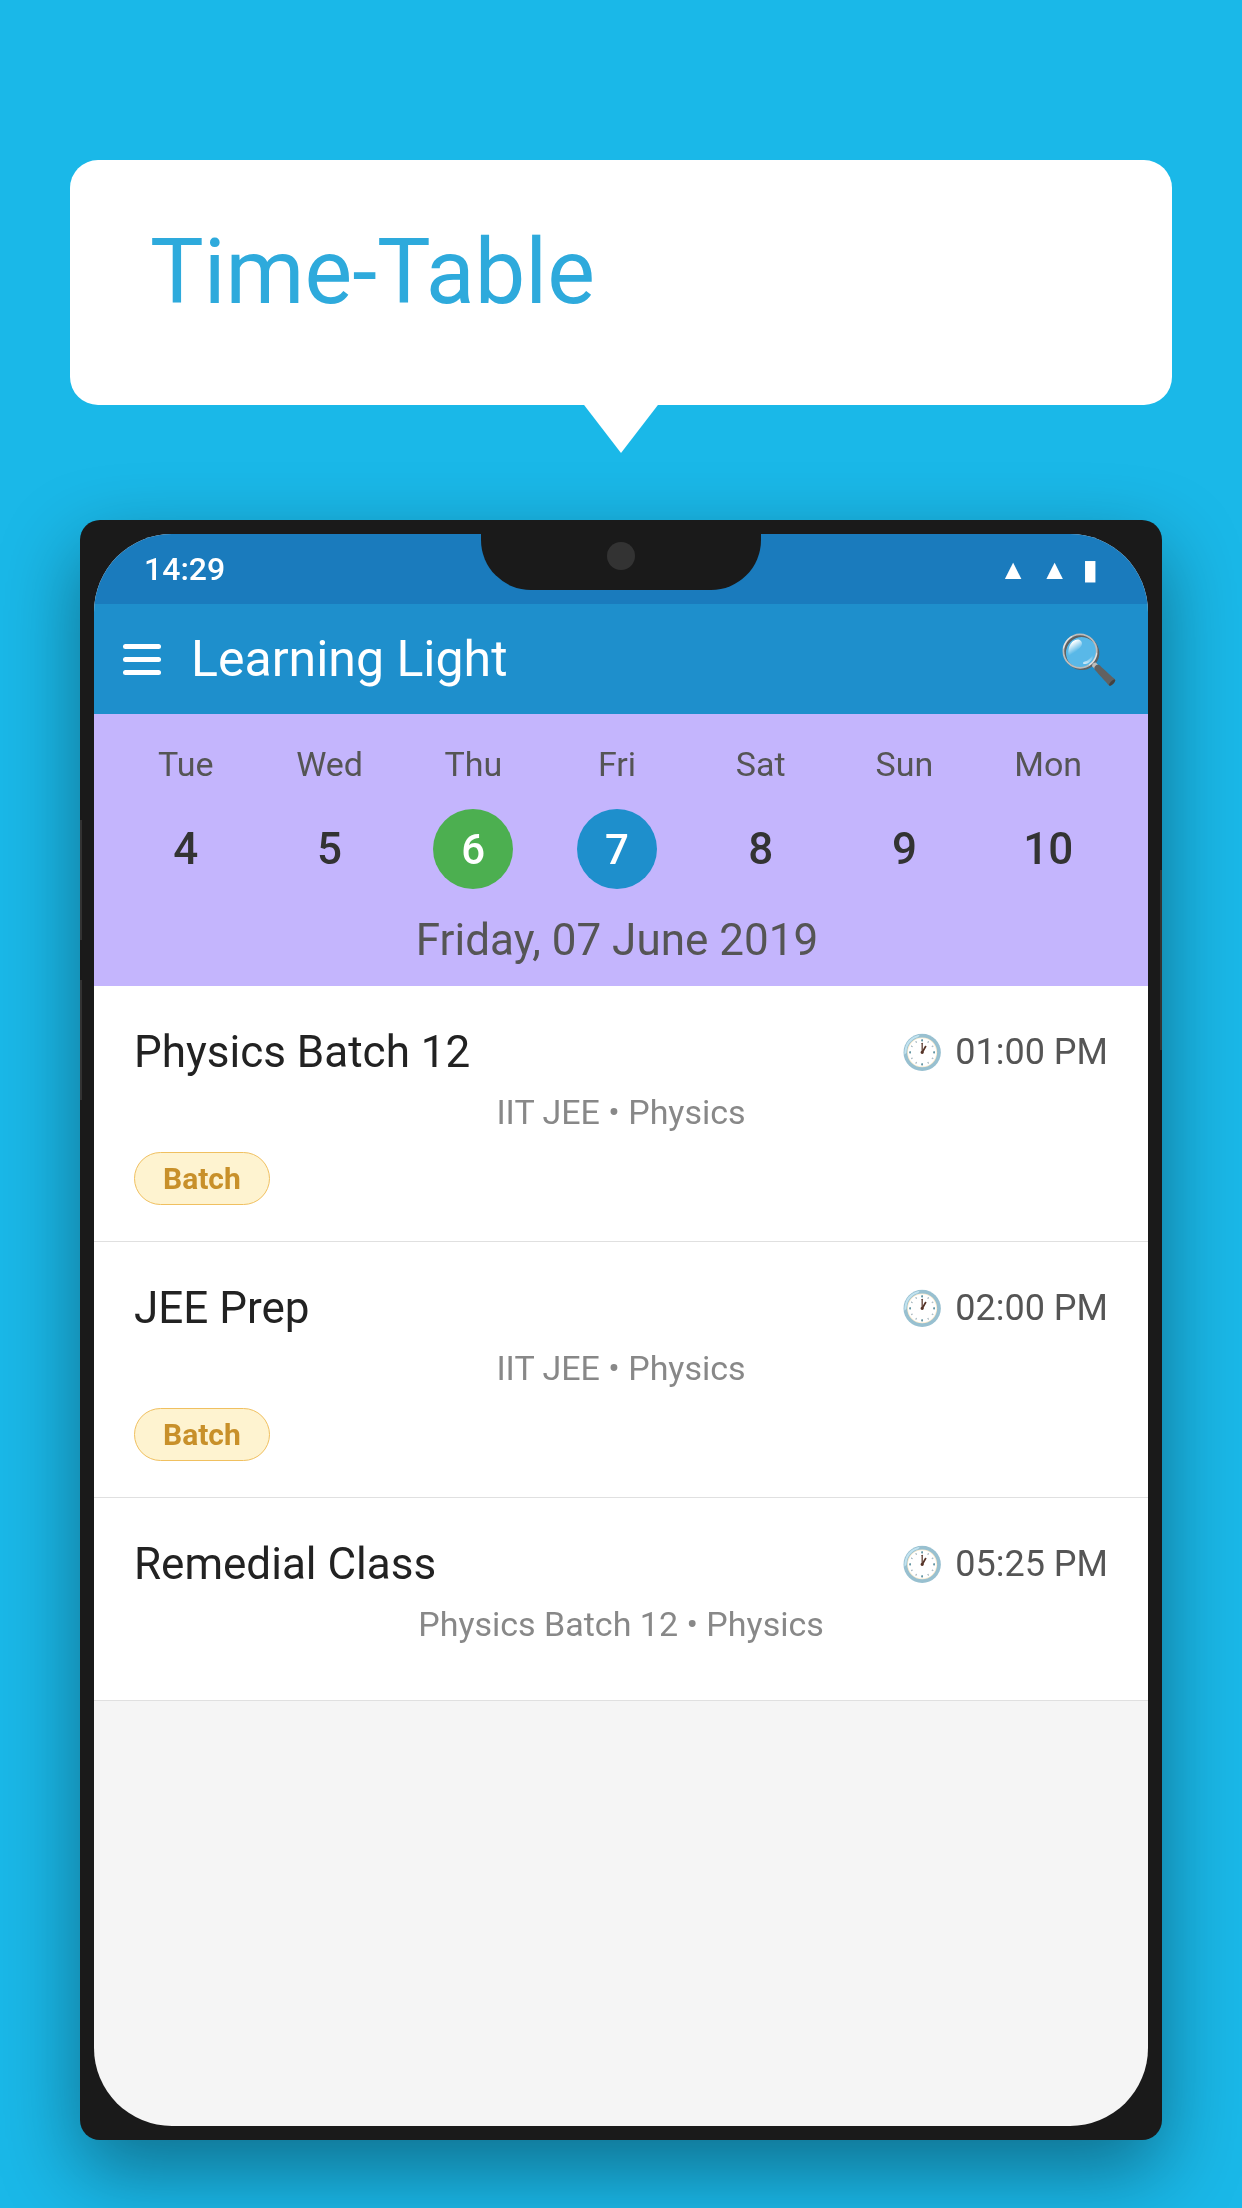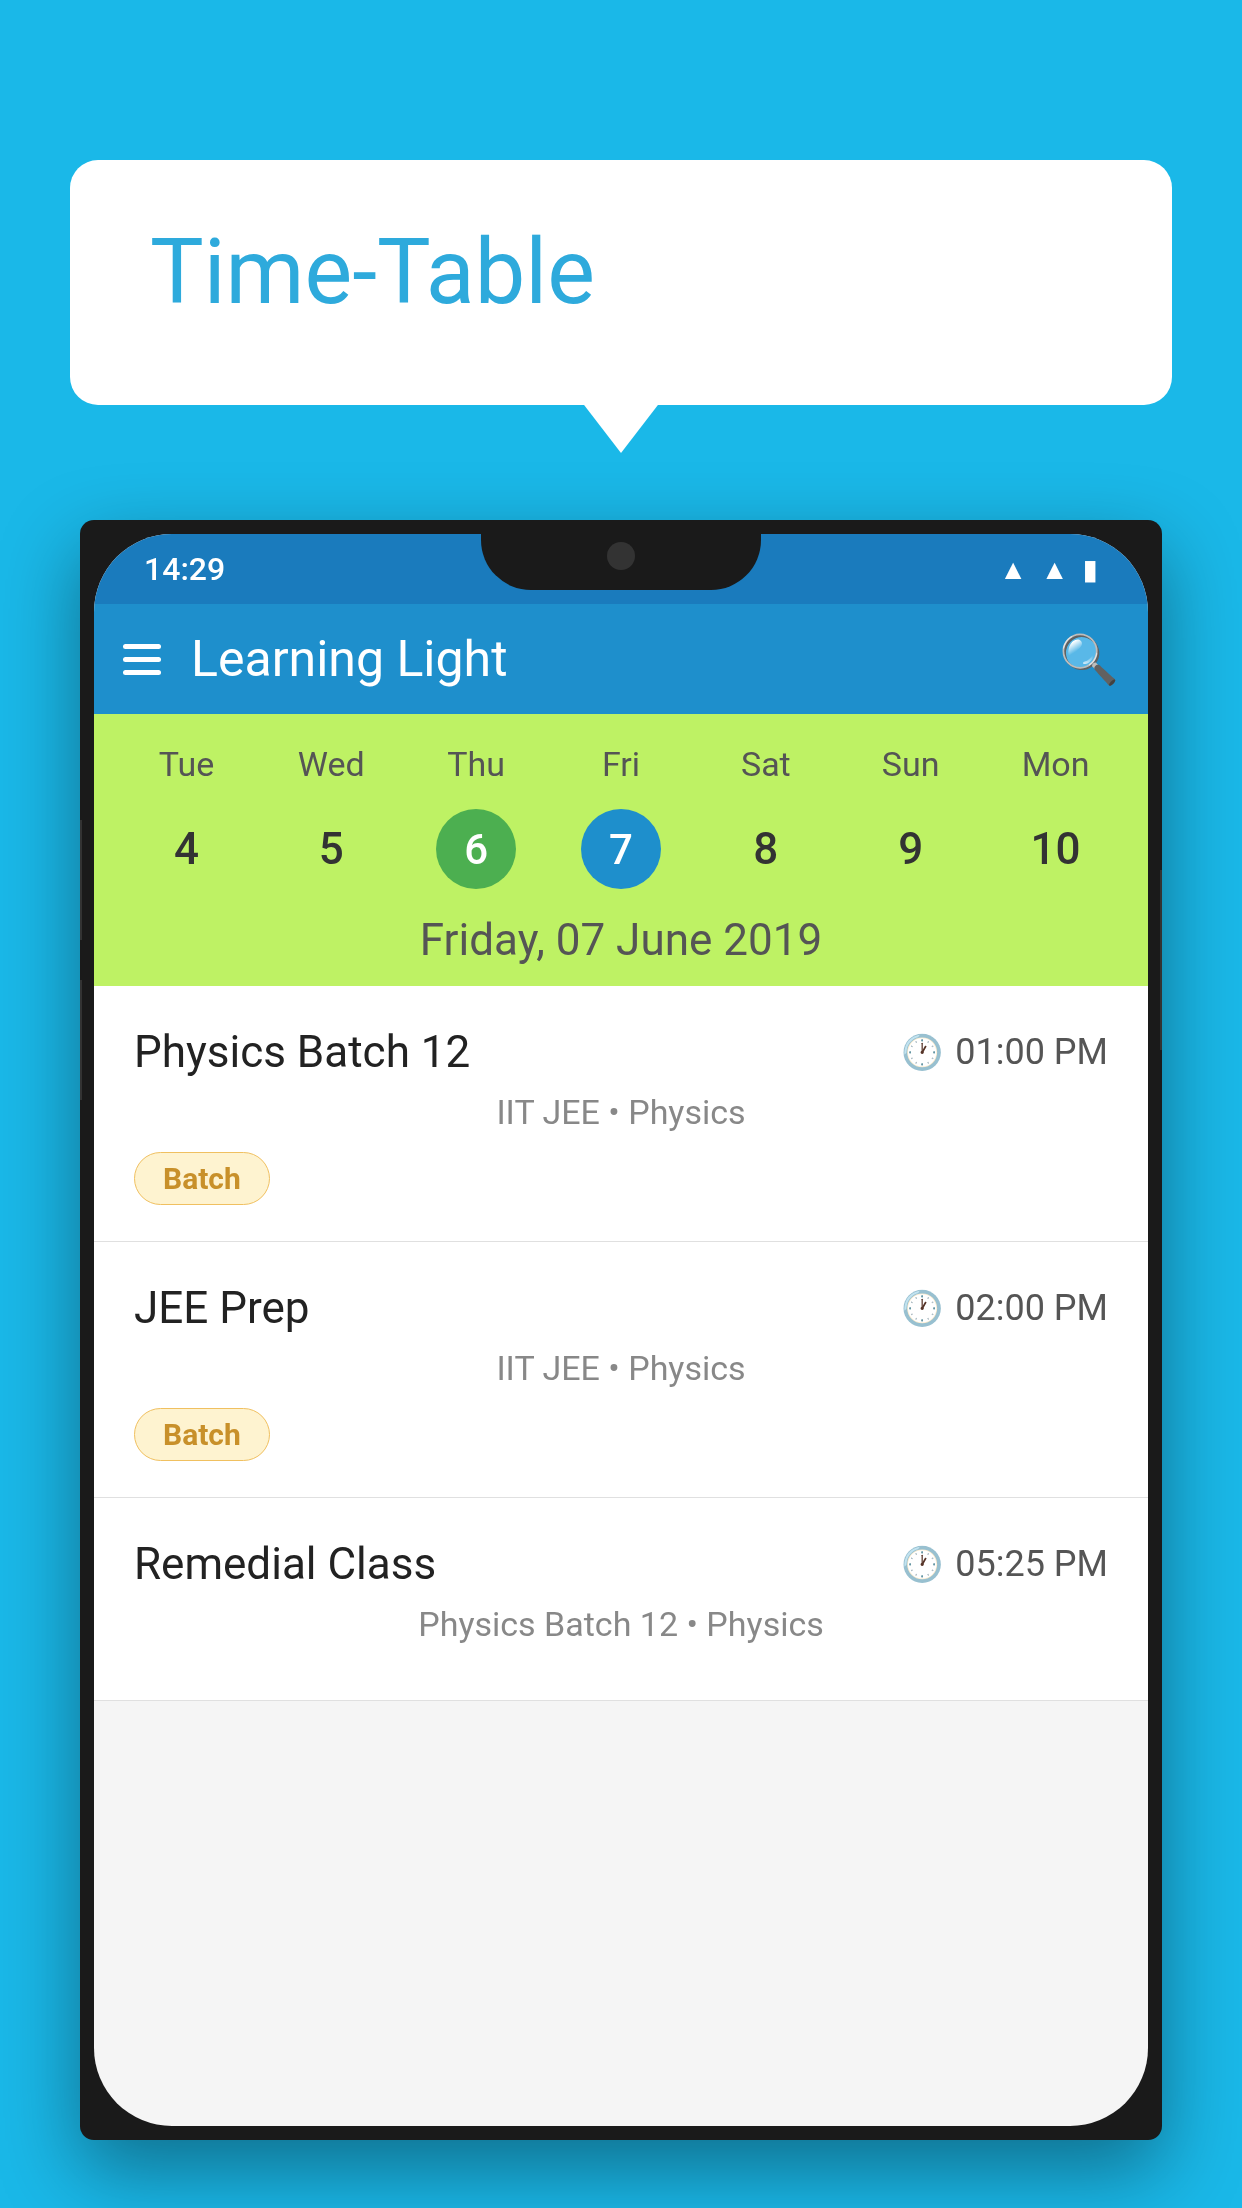--- a/index.html
+++ b/index.html
@@ -52,21 +52,21 @@
     
     .phone-container {
       position: absolute;
       top: 520px;
       left: 80px;
       right: 80px;
       bottom: 0;
     }
     .phone-outer {
       background: #1a1a1a;
-      border-radius: 14px;
+      border-radius: 20px;
       width: 100%;
       height: 1620px;
       position: relative;
       box-shadow: 0 30px 80px rgba(0,0,0,0.4);
       overflow: hidden;
     }
     
     .phone-notch {
       position: absolute;
       top: 0;
@@ -158,22 +158,22 @@
       font-weight: 400;
     }
     .search-icon-btn {
       color: white;
       font-size: 48px;
       cursor: pointer;
     }
 
     
     .calendar-section {
-      background: #bef264;
-      padding: 20px 0 0 0;
+      background: #c4b5fd;
+      padding: 20px 8px 0 0;
     }
     .day-headers {
       display: grid;
       grid-template-columns: repeat(7, 1fr);
       padding: 10px 20px;
     }
     .day-header {
       text-align: center;
       font-size: 34px;
       color: #555;

